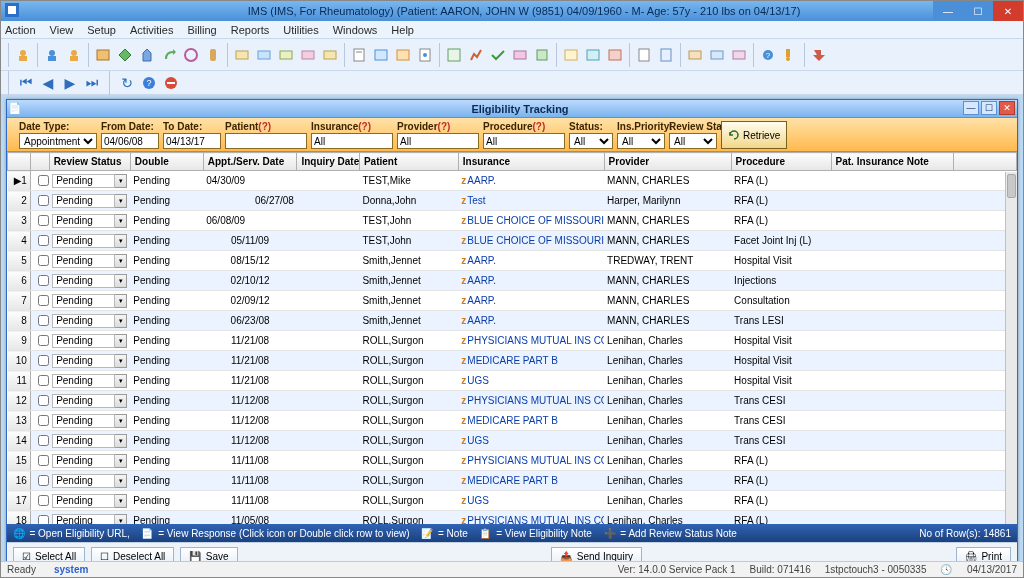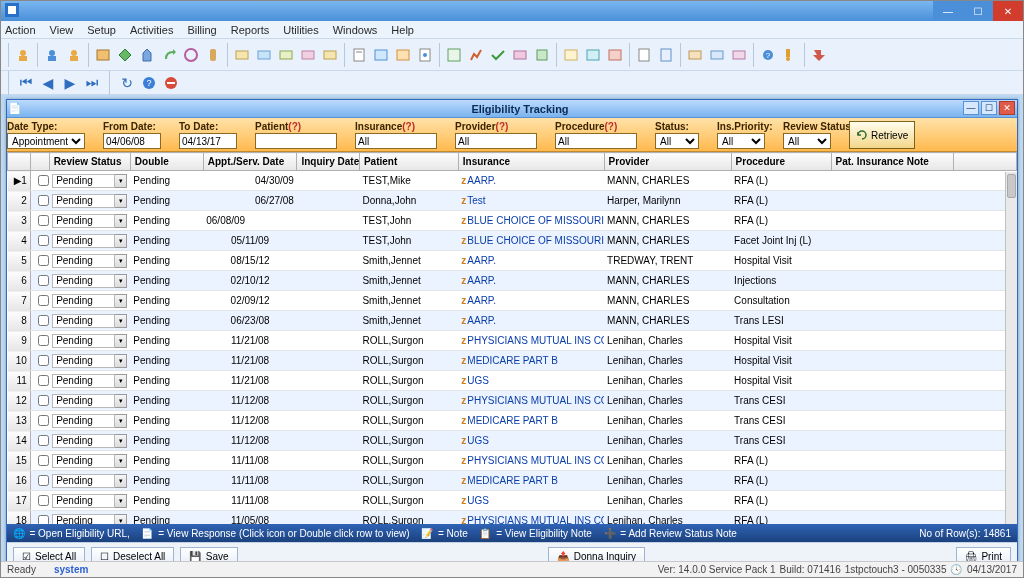--- a/index.html
+++ b/index.html
@@ -35,21 +35,21 @@
 .tb-sep{width:1px;height:24px;background:#b7c8de;margin:0 3px;}
 .navbar{background:#e9f2fc;height:24px;display:flex;align-items:center;padding:2px 4px;border-bottom:1px solid #c9d8ea;gap:6px;}
 .nav-icn{width:16px;height:16px;color:#2f6dbf;display:inline-flex;align-items:center;justify-content:center;font-size:14px;}
 .content{flex:1;display:flex;align-items:flex-start;justify-content:center;padding:4px 2px;overflow:hidden;}
 .trackwin{width:1012px;height:472px;border:1px solid #316ac5;background:#fff;display:flex;flex-direction:column;box-shadow:0 0 3px rgba(0,0,0,.3);}
 .trackwin .twtitle{background:linear-gradient(#bcdafd,#7ab3ee);height:18px;display:flex;align-items:center;font-size:11px;color:#0b2b57;position:relative;border-bottom:1px solid #5a91d4;}
 .twtitle .t{flex:1;text-align:center;font-weight:bold;}
 .twtitle .wbtns{position:absolute;right:2px;top:1px;display:flex;gap:2px;}
 .twtitle .wbtn{width:16px;height:14px;font-size:9px;display:flex;align-items:center;justify-content:center;border:1px solid #5a91d4;background:#d5e8fd;}
 .twtitle .wbtn.close{background:#e05a4a;color:#fff;border-color:#b13a2e;}
-.filterbar{background:linear-gradient(var(--hdr-grad-a),var(--hdr-grad-b));height:34px;display:flex;align-items:flex-end;padding:2px 0;font-size:10px;color:#3b2400;border-bottom:1px solid #c58a2a;gap:18px;position:relative;}
+.filterbar{background:linear-gradient(var(--hdr-grad-a),var(--hdr-grad-b));height:34px;display:flex;align-items:flex-end;padding:2px 12px;font-size:10px;color:#3b2400;border-bottom:1px solid #c58a2a;gap:4px;position:relative;}
 .filtergrp{display:flex;flex-direction:column;}
 .filtergrp label{font-weight:bold;font-size:10px;margin-bottom:1px;white-space:nowrap;}
 .filtergrp label .q{color:#c02a2a;}
 .filtergrp .inp{border:1px solid #8a6b1f;background:#fff;height:16px;font-size:10px;padding:0 2px;}
 .filtergrp .sel{border:1px solid #8a6b1f;background:#fff;height:16px;font-size:10px;}
 .retrieve{border:1px solid #7a6318;background:linear-gradient(#fffdee,#f3d78a);height:28px;font-size:10px;padding:1px 6px;display:inline-flex;align-items:center;gap:3px;align-self:flex-end;margin-bottom:0;}
 .grid-wrap{flex:1;overflow:hidden;position:relative;}
 .grid{width:100%;border-collapse:collapse;font-size:10px;table-layout:fixed;}
 .grid th{background:linear-gradient(#fdfdfd,#e6e6e6);border:1px solid var(--gray-border);padding:2px 4px;text-align:left;font-weight:bold;height:18px;white-space:nowrap;overflow:hidden;}
 .grid td{border-bottom:1px solid #e4e4e4;padding:1px 3px;height:17px;white-space:nowrap;overflow:hidden;}
@@ -65,35 +65,36 @@
 .scroll-v .thumb{position:absolute;left:1px;right:1px;top:2px;height:24px;background:#c8c8c8;border:1px solid #a8a8a8;border-radius:2px;}
 .legend{background:linear-gradient(#2f63b5,#1b417d);height:18px;display:flex;align-items:center;color:#fff;font-size:10px;padding:0 6px;}
 .legend .item{display:flex;align-items:center;gap:4px;margin-right:12px;}
 .legend .count{margin-left:auto;}
 .actionbar{background:#eef3fa;height:28px;display:flex;align-items:center;padding:3px 6px;border-top:1px solid #c3d1e4;gap:6px;}
 .ab-btn{border:1px solid #9fb4cf;background:linear-gradient(#feffff,#e7eef8);height:20px;font-size:10px;padding:1px 8px;display:inline-flex;align-items:center;gap:4px;}
 .ab-spacer{flex:1;}
 .statusbar{height:16px;background:#f2f2f2;font-size:10px;color:#444;display:flex;align-items:center;padding:0 6px;border-top:1px solid #c8c8c8;}
 .statusbar .sb-item{margin-right:18px;}
 .statusbar .sys{color:#2a5fd0;font-weight:bold;}
-.statusbar .r{margin-left:auto;display:flex;gap:4px;}
+.statusbar .r{margin-left:auto;display:flex;gap:14px;}
 svg{display:block;}
 </style>
 </head>
 <body>
 
 <div class="app">
 
   <div class="titlebar">
     <span class="icon">
       <svg width="14" height="14">
           <rect width="14" height="14" fill="#2a70c9"></rect>
           <rect x="3" y="3" width="8" height="8" fill="#fff"></rect>
         </svg>
     </span>
+    <span class="title">IMS (IMS, For Rheumatology)   (Patient: AARON, JOHN W (9851) 04/09/1960 - M- Age: 57y  - 210 lbs on 04/13/17)</span>
     <div class="winbtns">
       <div class="winbtn min">—</div>
       <div class="winbtn max">☐</div>
       <div class="winbtn close">✕</div>
     </div>
   </div>
 
   <div class="menubar">
     <span>Action</span>
     <span>View</span>
@@ -418,21 +419,21 @@
               <tr>
                 <td class="rownum">▶1</td>
                 <td class="chk"><input type="checkbox" style="width: 11px; height: 11px;"></td>
                 <td>
                   <div class="rev-cell">
                     <div class="rev-box">Pending</div>
                     <div class="rev-dd">▾</div>
                   </div>
                 </td>
                 <td>Pending</td>
-                <td style="text-align:right">04/30/09</td>
+                <td style="text-align:left">04/30/09</td>
                 <td></td>
                 <td>TEST,Mike</td>
                 <td><span class="ins-link"><span class="z">z</span>AARP.</span></td>
                 <td>MANN, CHARLES</td>
                 <td>RFA (L)</td>
                 <td></td>
                 <td></td>
               </tr>
               <tr>
                 <td class="rownum">2</td>
@@ -797,21 +798,21 @@
             <span>☐</span>
             <span>Deselect All</span>
           </button>
         <button class="ab-btn">
             <span>💾</span>
             <span>Save</span>
           </button>
         <div class="ab-spacer"></div>
         <button class="ab-btn">
             <span>📤</span>
-            <span>Donna Inquiry</span>
+            <span>Send Inquiry</span>
           </button>
         <div class="ab-spacer"></div>
         <button class="ab-btn">
             <span>🖨</span>
             <span>Print</span>
           </button>
       </div>
 
     </div>
   </div>

